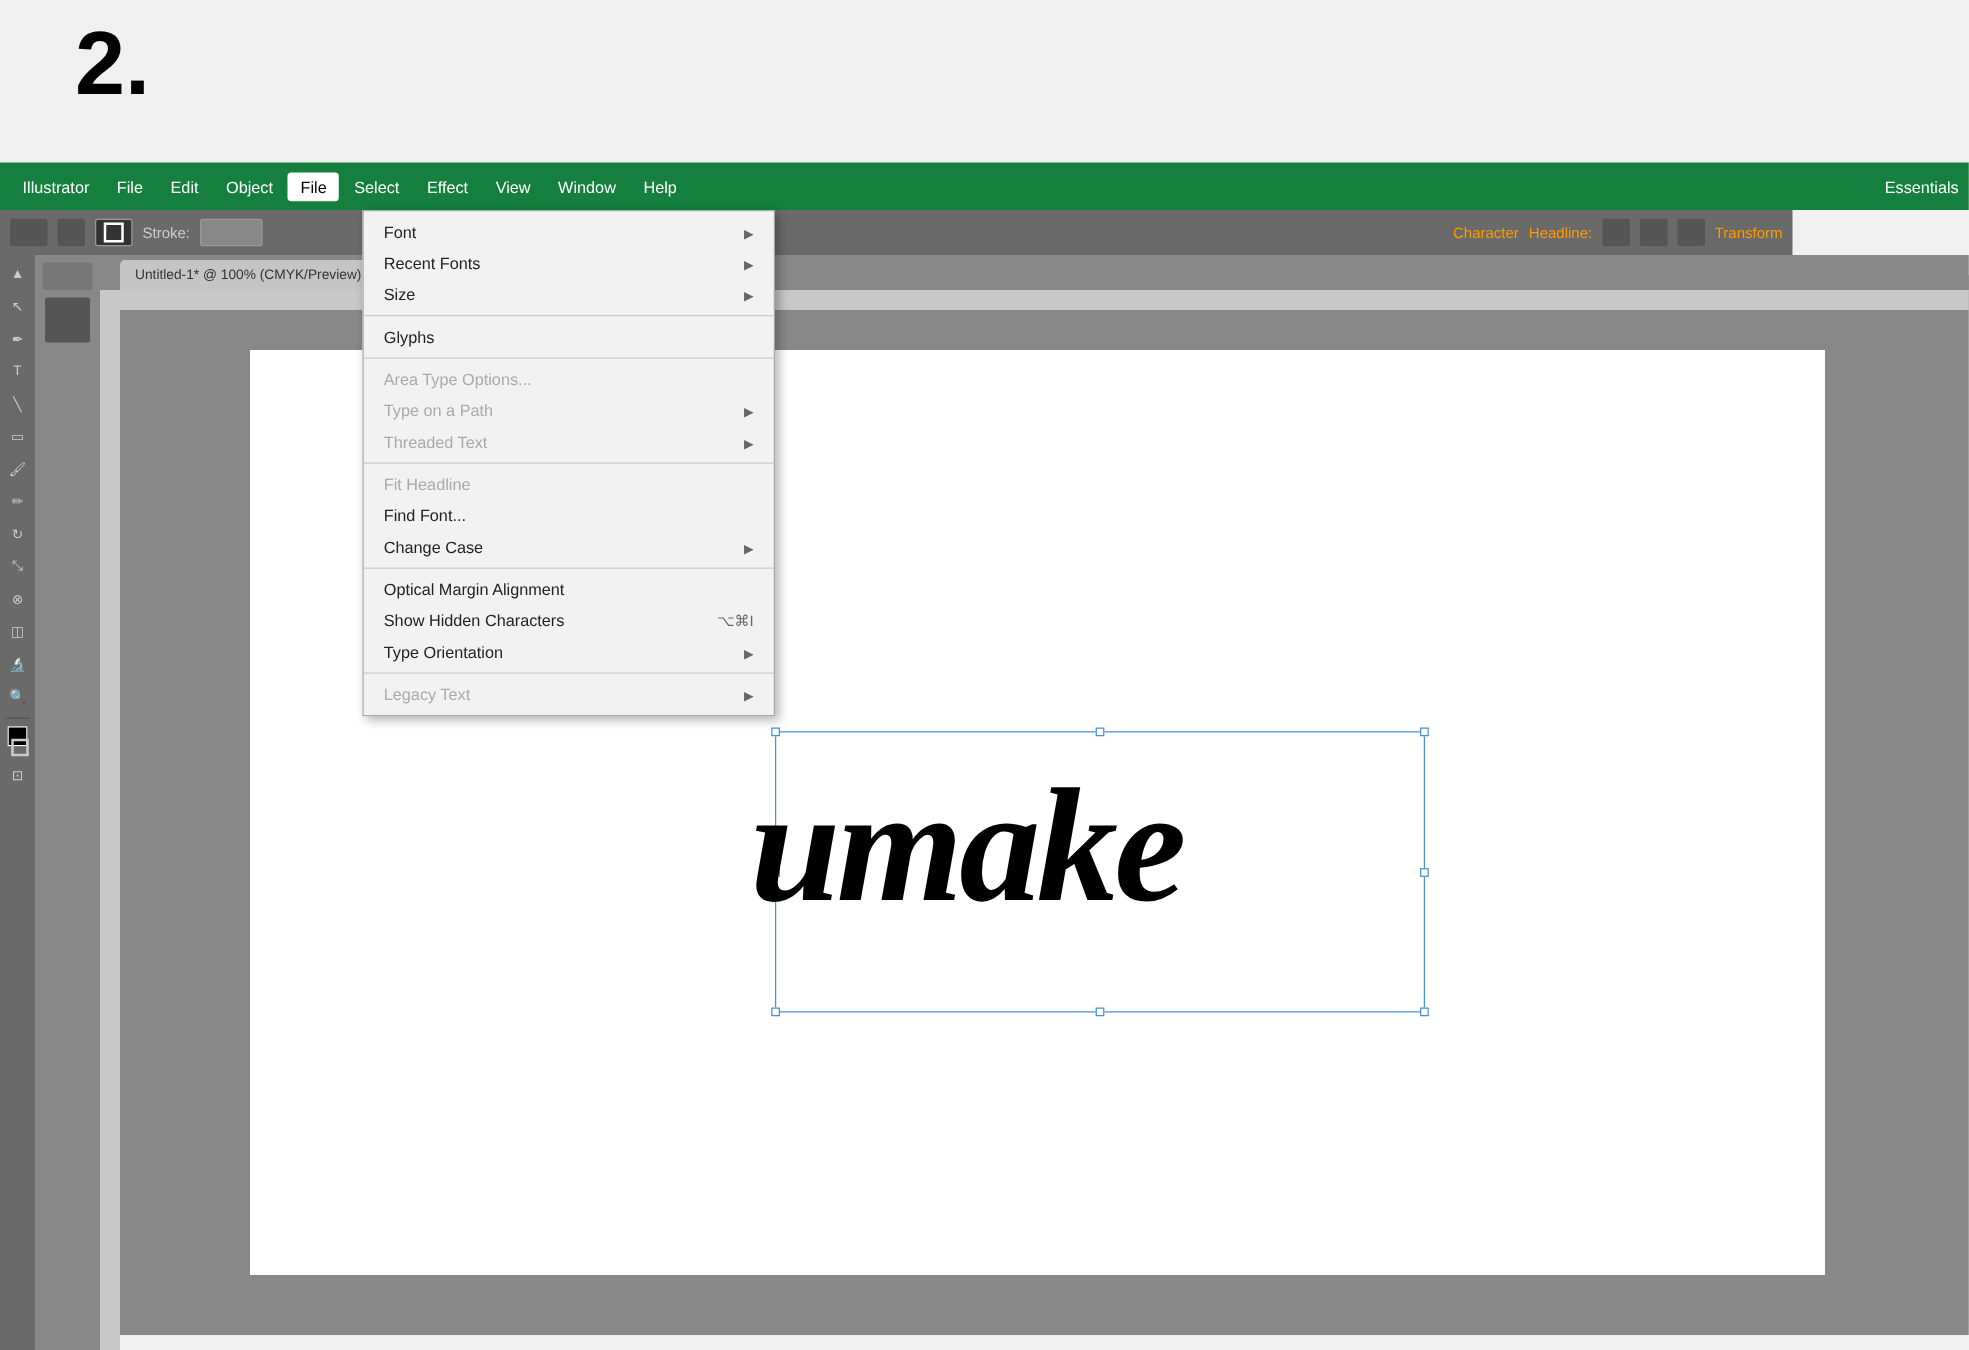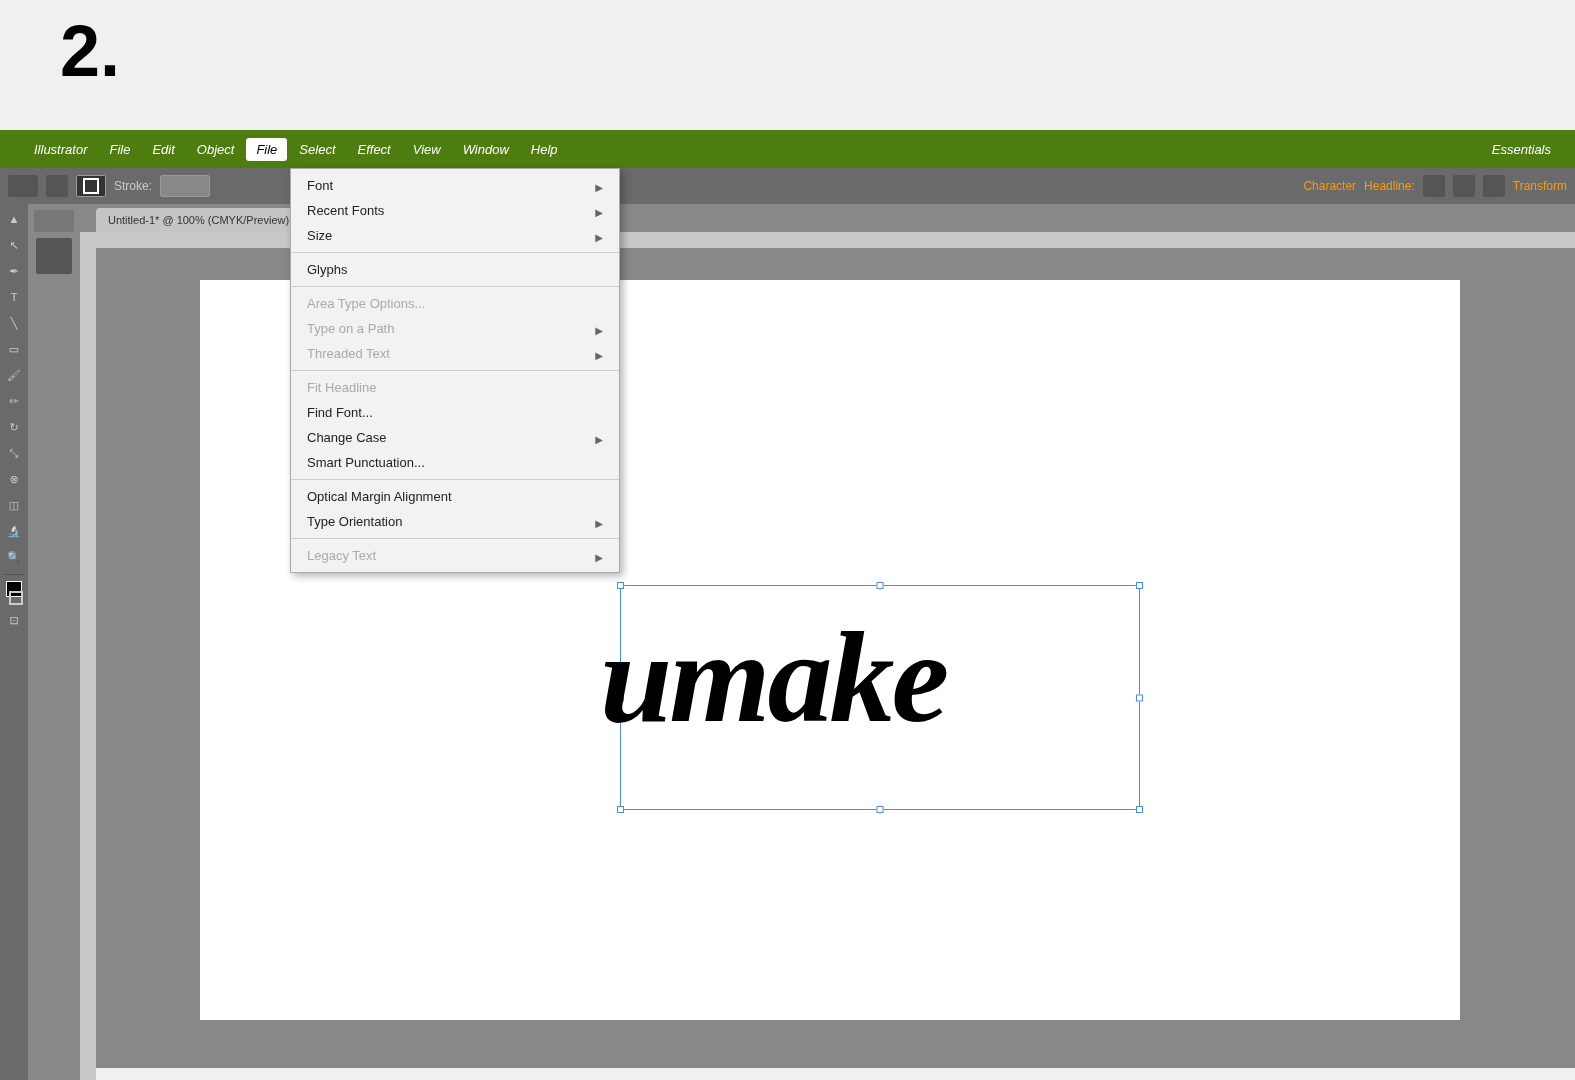--- a/index.html
+++ b/index.html
@@ -23,27 +23,26 @@
       z-index: 10;
     }
 
     
     .menubar {
       position: absolute;
       top: 130px;
       left: 0;
       width: 1575px;
       height: 38px;
-      background: #4d7c0f;
-      display: flex;
-      align-items: center;
-      padding: 0 24px;
+      background: #15803d;
+      display: flex;
+      align-items: center;
+      padding: 0 8px;
       gap: 2px;
       z-index: 100;
-      font-style: italic;
     }
     .menubar-item {
       color: #fff;
       font-size: 13px;
       padding: 4px 10px;
       cursor: pointer;
       border-radius: 3px;
       white-space: nowrap;
     }
     .menubar-item.active {
@@ -57,21 +56,21 @@
       gap: 8px;
       color: #fff;
       font-size: 12px;
     }
 
     
     .toolbar {
       position: absolute;
       top: 168px;
       left: 0;
-      width: 1575px;
+      width: 1434px;
       height: 36px;
       background: #6a6a6a;
       display: flex;
       align-items: center;
       padding: 0 8px;
       gap: 8px;
       z-index: 99;
     }
 
     
@@ -408,30 +407,31 @@
 
   <div class="menu-item">
     <span>Find Font...</span>
   </div>
 
   <div class="menu-item">
     <span>Change Case</span>
     <span class="arrow">▶</span>
   </div>
 
-  <div class="menu-item">
-    <span>Smart Punctuation...</span>
-  </div>
 
   <div class="menu-separator"></div>
 
   <div class="menu-item">
     <span>Optical Margin Alignment</span>
   </div>
 
+  <div class="menu-item">
+    <span>Show Hidden Characters</span>
+    <span class="shortcut">⌥⌘I</span>
+  </div>
 
   <div class="menu-item">
     <span>Type Orientation</span>
     <span class="arrow">▶</span>
   </div>
 
   <div class="menu-separator"></div>
 
   <div class="menu-item disabled">
     <span>Legacy Text</span>

